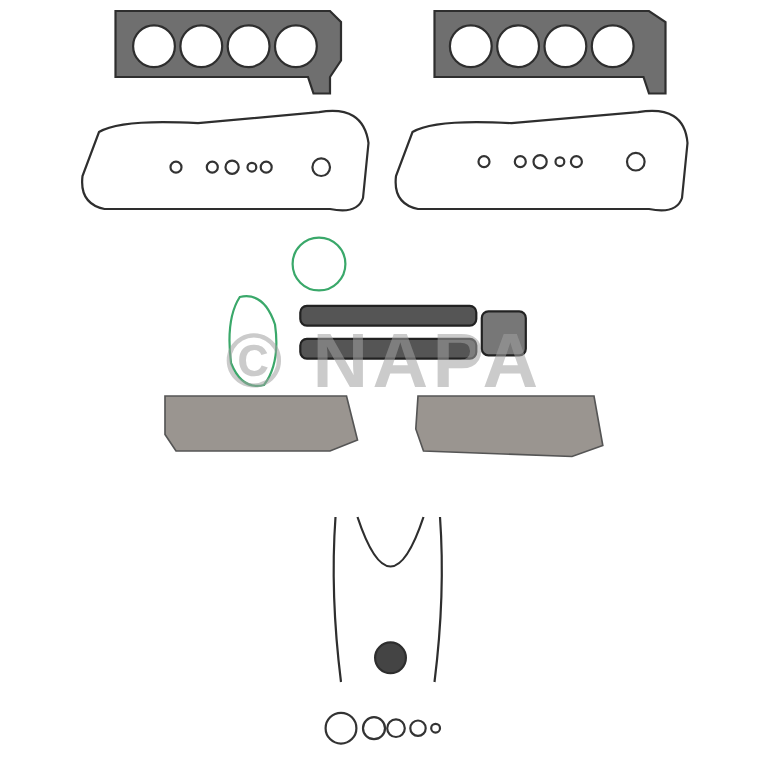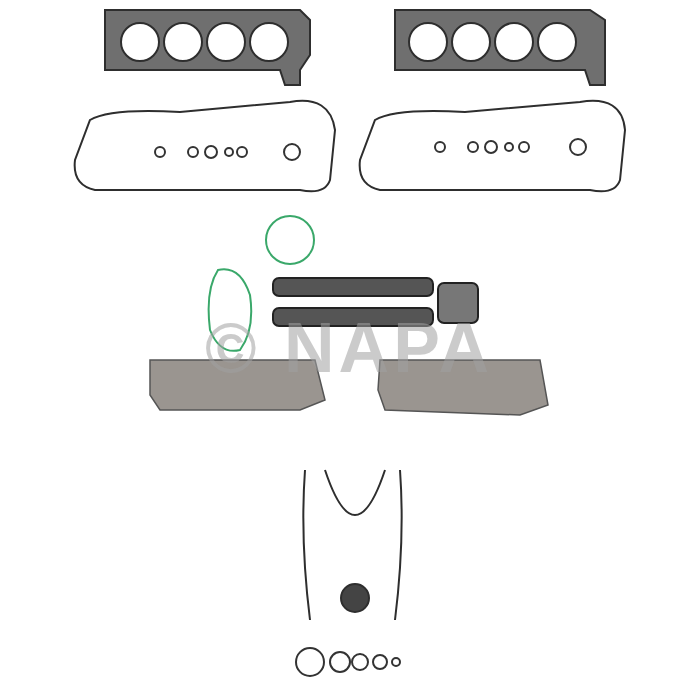--- a/index.html
+++ b/index.html
@@ -1,18 +1,18 @@
 <!DOCTYPE html>
 <html><head>
 <meta charset="utf-8">
 <style>
   html, body { margin:0; padding:0; background:#ffffff; }
   #stage { position:relative; width:700px; height:700px; background:#ffffff; overflow:hidden; font-family:"Liberation Sans", sans-serif; }
   svg { position:absolute; left:0; top:0; }
-  .wm { position:absolute; left:205px; top:288px; font-size:70px; font-weight:bold; color:rgba(160,160,160,0.55); letter-spacing:4px;margin-top:20px; }
+  .wm { position:absolute; left:205px; top:288px; font-size:70px; font-weight:bold; color:rgba(160,160,160,0.55); letter-spacing:4px; }
 </style>
 </head>
 <body>
 
 <div id="stage">
   <svg width="700" height="700" viewBox="0 0 700 700">
 
     <g fill="#6f6f6f" stroke="#2e2e2e" stroke-width="2">
       <path d="M105 10 H300 L310 20 V55 L300 70 V85 H285 L280 70 H105 Z"></path>
       <g fill="#fff">

